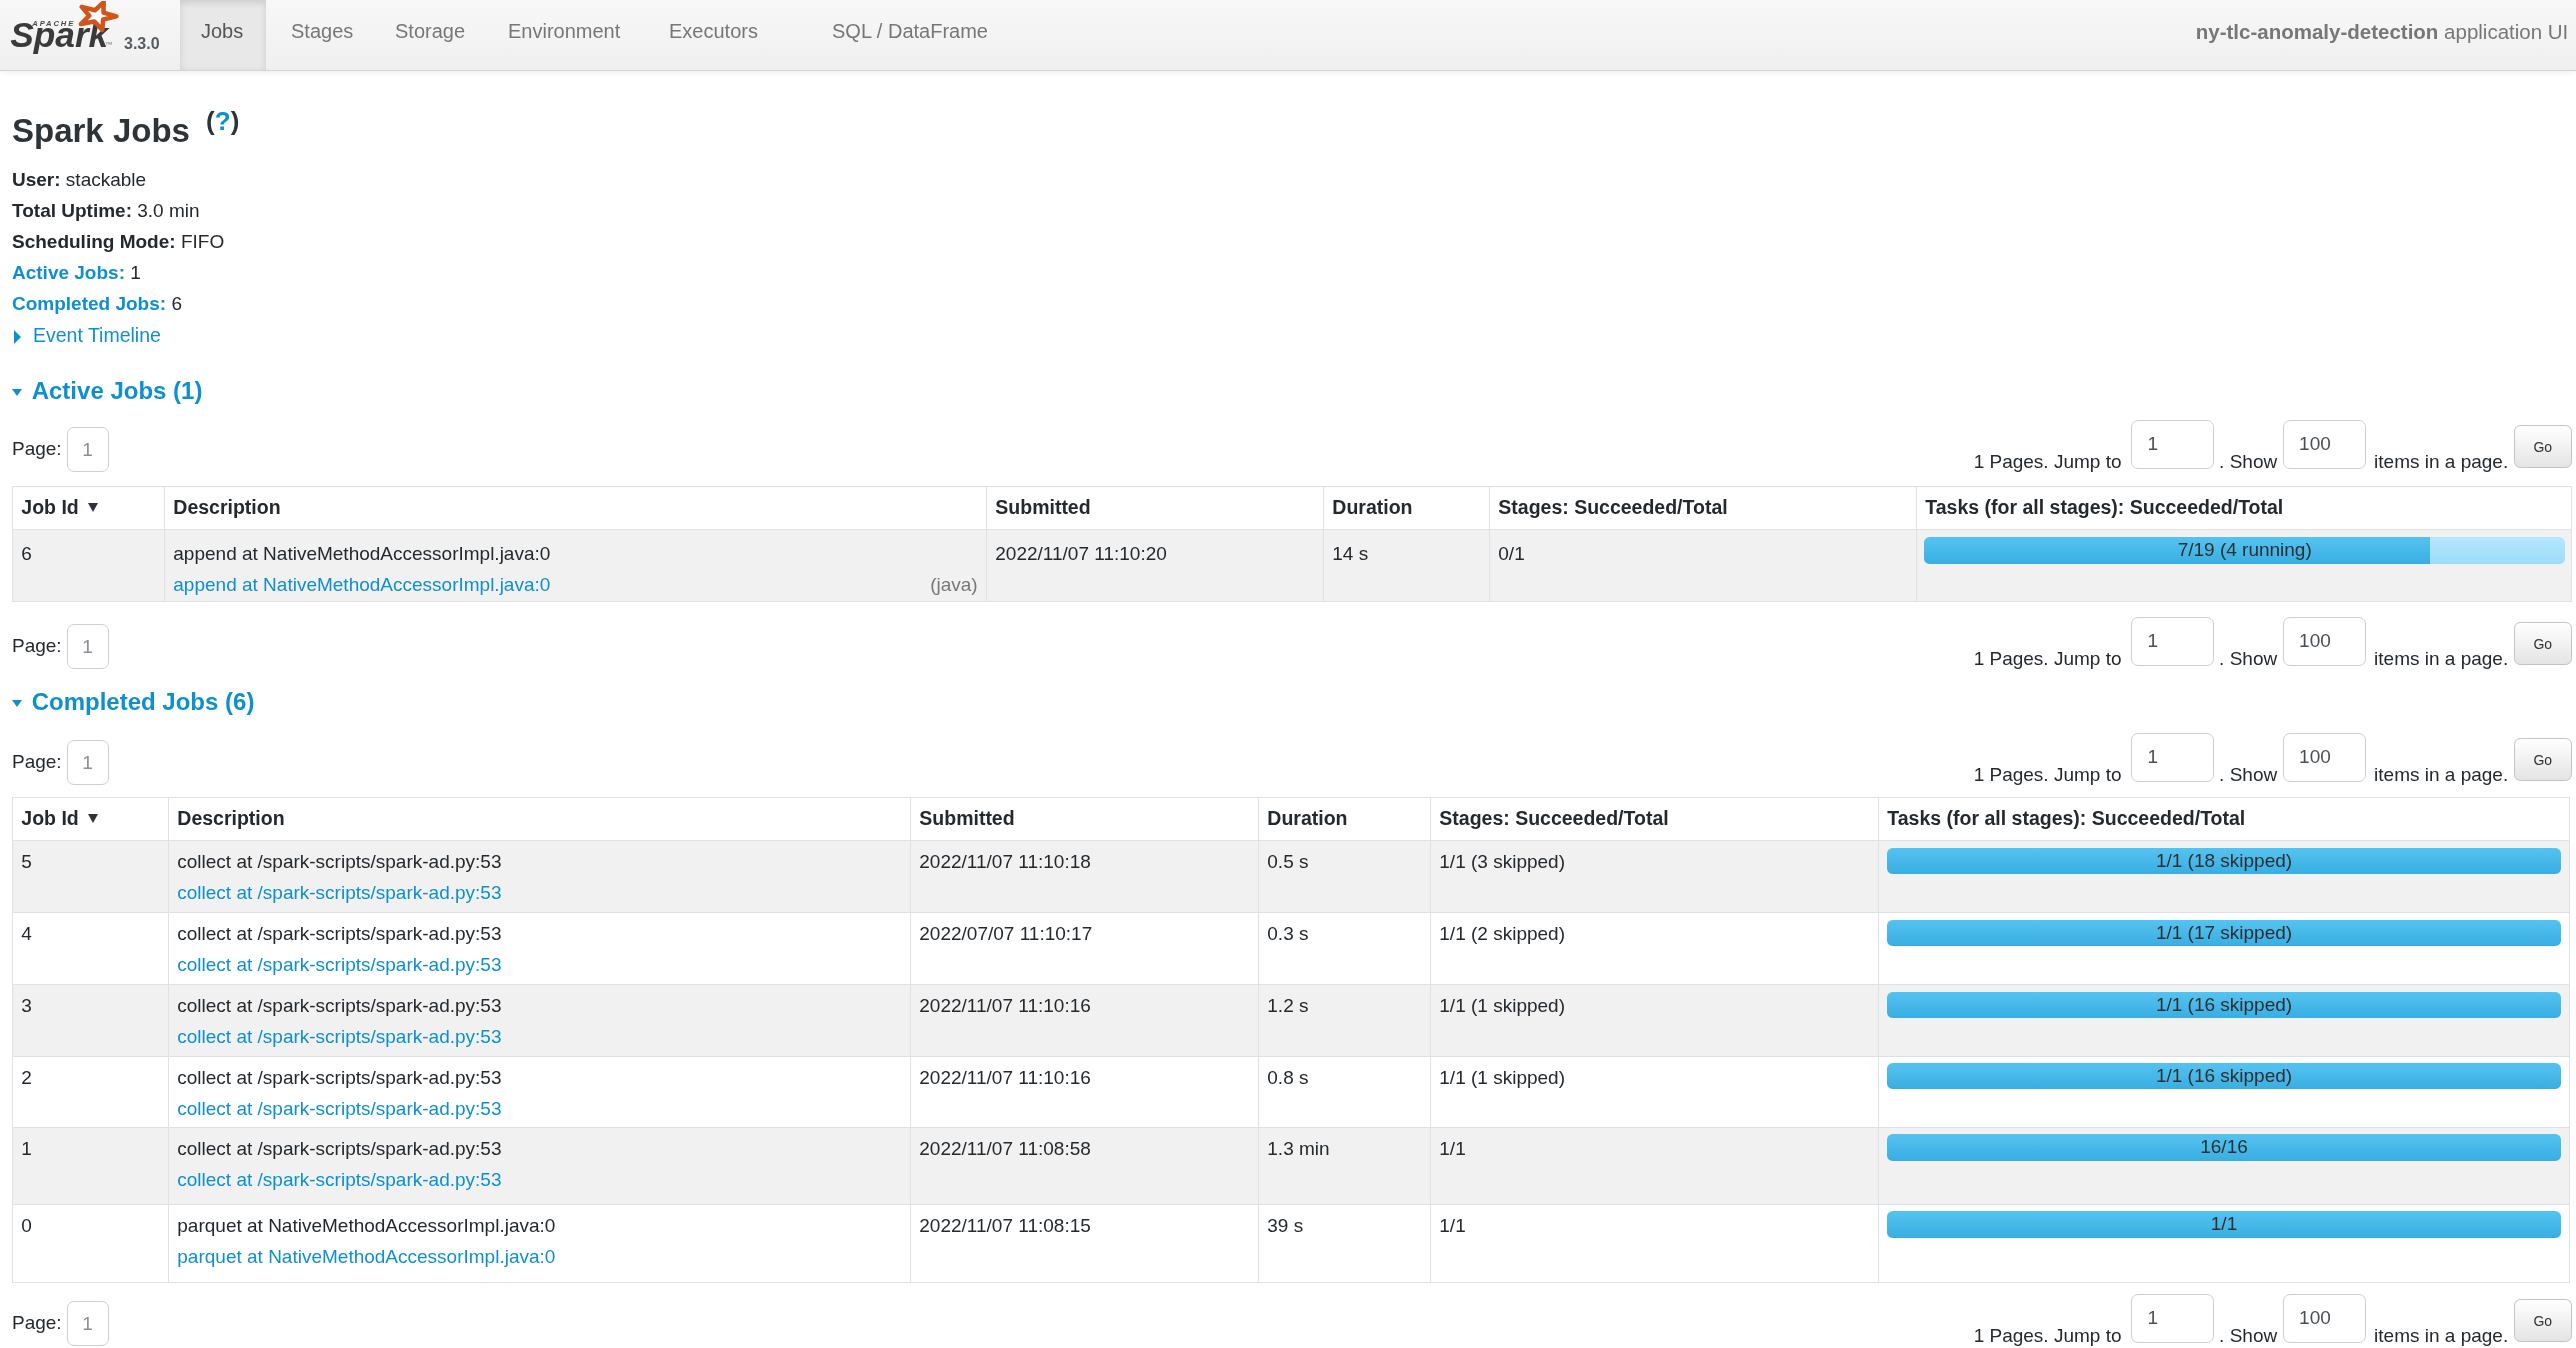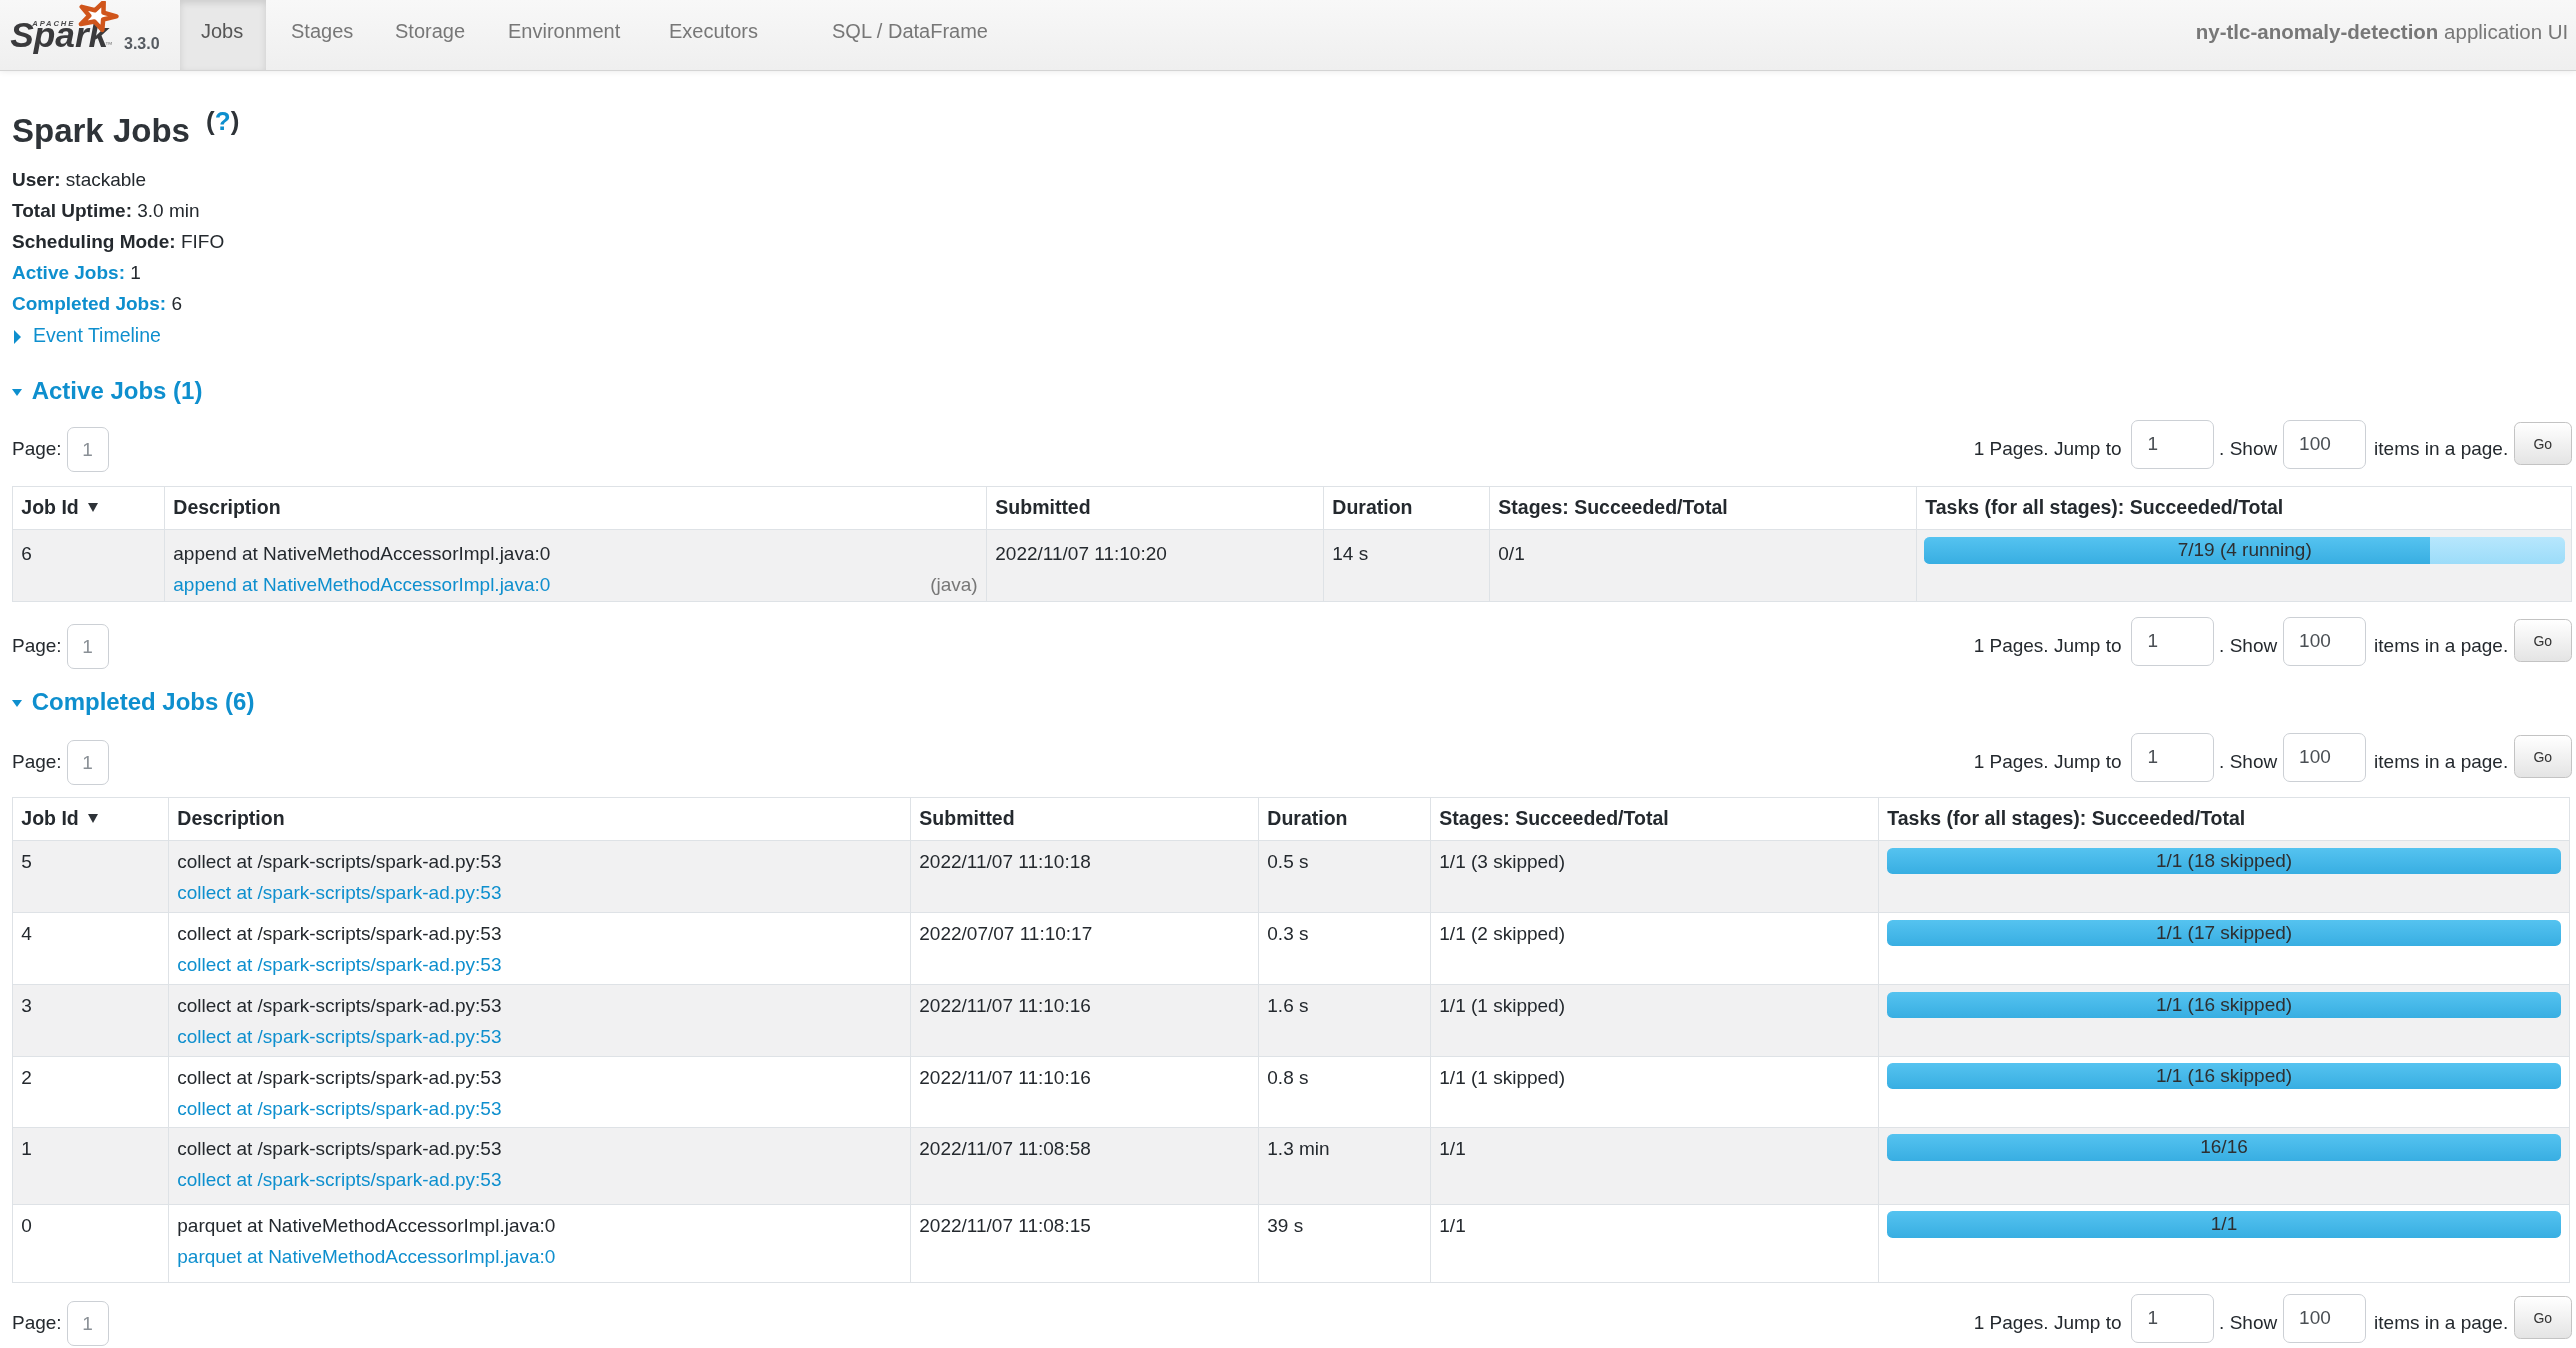--- a/index.html
+++ b/index.html
@@ -36,21 +36,21 @@
 #sec-active { top: 378px; }
 #sec-completed { top: 689px; }
 
 
 .pagerow { position: absolute; left: 12px; right: 4.2px; height: 49px; display: flex; align-items: center; justify-content: space-between; }
 #pr1 { top: 424px; } #pr2 { top: 621px; } #pr3 { top: 737px; } #pr4 { top: 1298px; }
 .pleft { display: flex; align-items: center; }
 .pleft .pginput { margin-left: 5.6px; }
 input { font-family: "Liberation Sans", sans-serif; outline: none; }
 .pginput { width: 42px; height: 45px; border: 1.4px solid #ccd0d5; border-radius: 7px; color: #8a9096; font-size: 19px; padding-left: 14px; position: relative; top: 1.4px; }
-.pright { display: flex; align-items: center; white-space: nowrap; }
+.pright { display: flex; align-items: flex-end; white-space: nowrap; }
 .jumpinput { width: 83px; height: 49px; padding-left: 15.3px; font-size: 19px; color: #4a4f54; border: 1.4px solid #ccd0d5; border-radius: 7px; position: relative; top: -4.2px; }
 .pright .t1sp { margin-right: 9.7px; }
 .go { width: 58px; height: 43px; border: 1.4px solid #c3c3c3; border-radius: 6.3px;
   background: linear-gradient(to bottom, #ffffff, #e4e4e4); color: #333; font-size: 14px; text-align: center; line-height: 42px; margin-left: 5.6px; position: relative; top: -4.9px; }
 
 
 table { position: absolute; left: 12px; width: 2558px; border-collapse: collapse; table-layout: fixed; background: #fff; }
 #t1 { top: 486px; } #t2 { top: 797px; }
 th, td { border: 1.4px solid #dee2e6; vertical-align: top; text-align: left; margin-top: 32px; }
 th { font-weight: bold; font-size: 19.5px; padding: 8.3px 8.3px 9px 8.3px; line-height: 25px; }
@@ -259,21 +259,21 @@
     </tr>
     <tr class="odd" style="height:71px">
       <td>3</td>
       <td>
           <div>collect at /spark-scripts/spark-ad.py:53</div>
           <div class="l2">
             <a>collect at /spark-scripts/spark-ad.py:53</a>
           </div>
         </td>
       <td>2022/11/07 11:10:16</td>
-        <td>1.6 s</td>
+        <td>1.2 s</td>
         <td>1/1 (1 skipped)</td>
       <td class="pc">
           <div class="progress">
             <div class="fill" style="width:100%"></div>
             <div class="lbl">1/1 (16 skipped)</div>
           </div>
         </td>
     </tr>
     <tr style="height:71px">
       <td>2</td>

